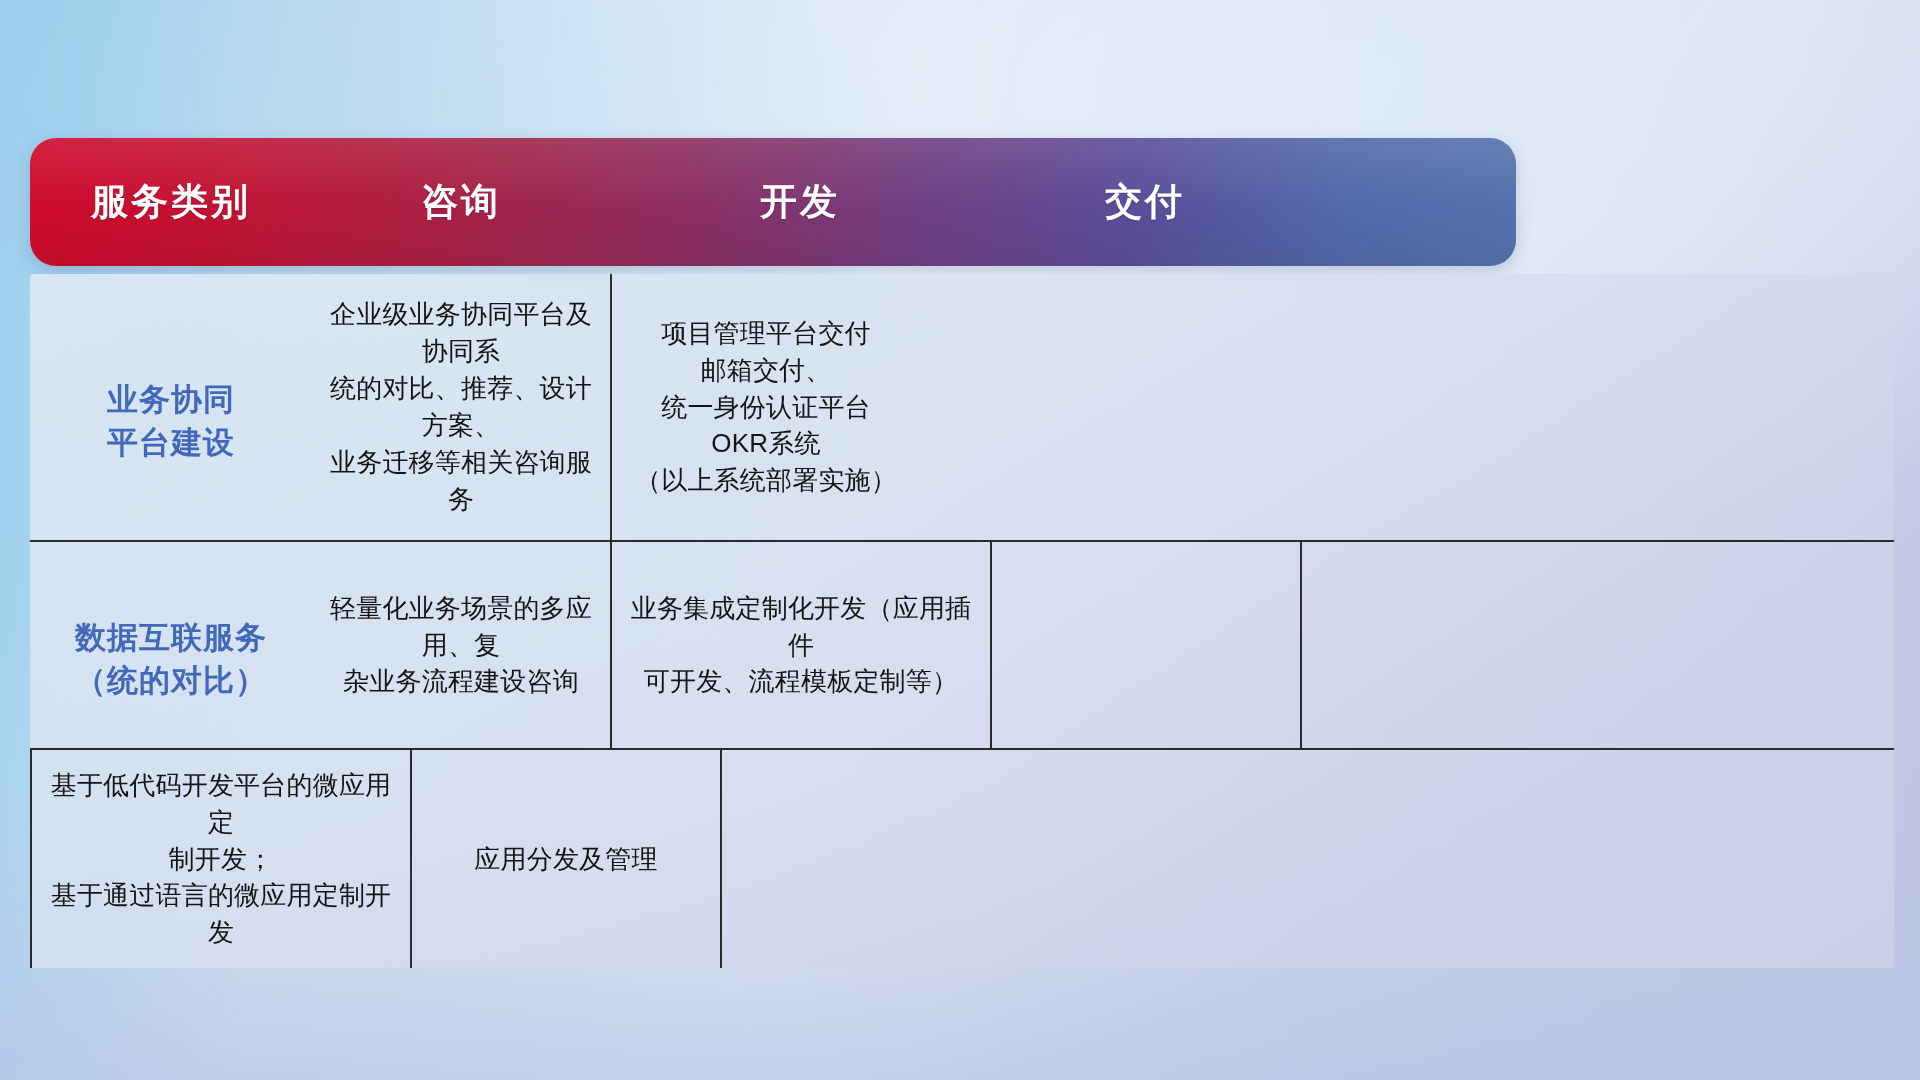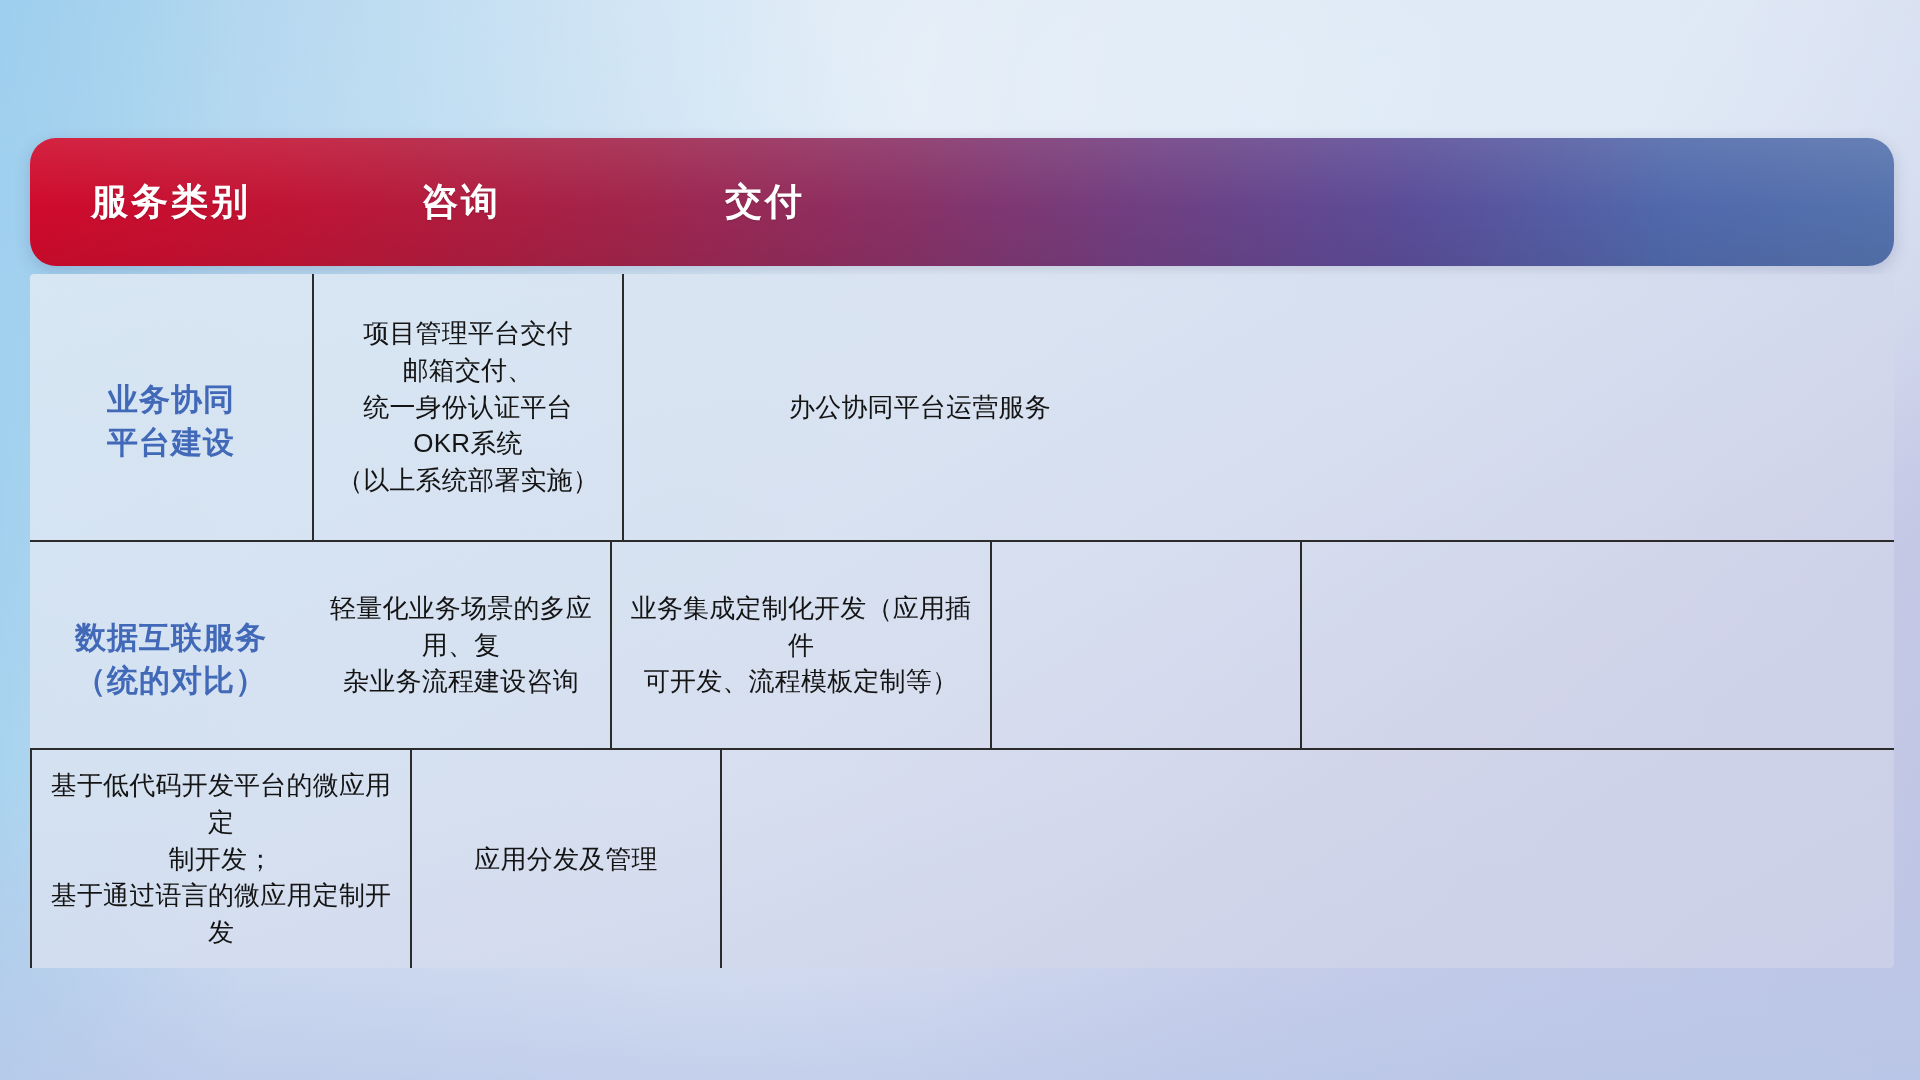--- a/index.html
+++ b/index.html
@@ -37,21 +37,21 @@
   
   #table-wrap {
     position:absolute;
     left:30px; top:138px;
     width:1864px; height:830px;
   }
 
   
   #header-row {
     position:absolute; left:0; top:0;
-    width:1864px; height:128px;
+    width:1486px; height:128px;
     border-radius:26px;
     background:linear-gradient(95deg,
        #cf0a2c 0%,
        #c01434 14%,
        #a52247 30%,
        #8a3064 46%,
        #6f3f82 60%,
        #5a4d99 74%,
        #5069ab 88%,
        #5472ad 100%);
@@ -134,40 +134,43 @@
 <div id="bg-base"></div>
 <div id="bg-sheen"></div>
 <div id="bg-leftglow"></div>
 <div id="bg-bottomglow"></div>
 
 <div id="table-wrap">
 
   <div id="header-row">
     <div class="hcell c0">服务类别</div>
     <div class="hcell c1">咨询</div>
+    <div class="hcell c2">开发</div>
     <div class="hcell c3">交付</div>
   </div>
 
   <div id="body-panel">
 
     <div class="brow r1">
       <div class="bcell c0">
         <span class="rowlabel">业务协同
 平台建设</span>
+      </div>
+      <div class="bcell c1">
+        <span class="celltext">企业级业务协同平台及协同系
+统的对比、推荐、设计方案、
+业务迁移等相关咨询服务</span>
       </div>
       <div class="bcell c3 vline">
         <span class="celltext">项目管理平台交付
 邮箱交付、
 统一身份认证平台
 OKR系统
 （以上系统部署实施）</span>
       </div>
-      <div class="bcell c4 vline">
-        <span class="celltext">办公协同平台运营服务</span>
-      </div>
     </div>
 
     <div class="brow r2">
       <div class="bcell c0">
         <span class="rowlabel">数据互联服务
 （统的对比）</span>
       </div>
       <div class="bcell c1">
         <span class="celltext">轻量化业务场景的多应用、复
 杂业务流程建设咨询</span>

